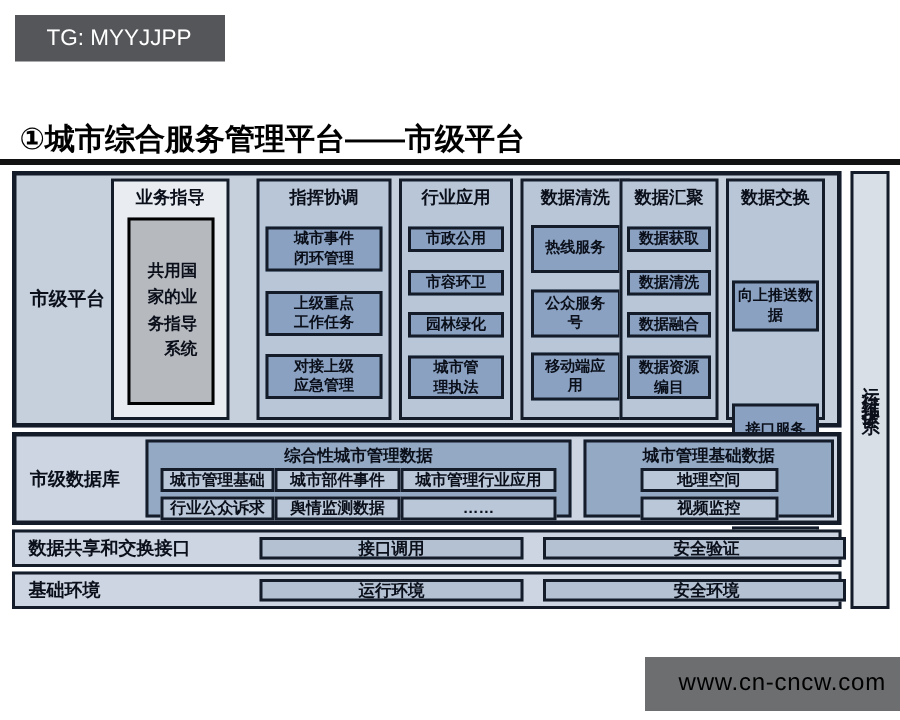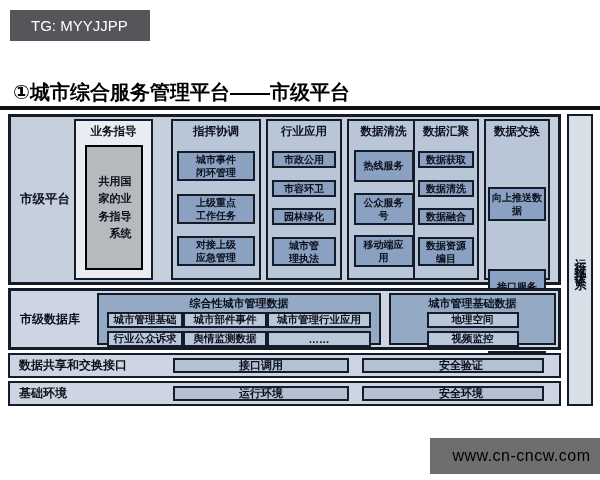--- a/index.html
+++ b/index.html
@@ -99,21 +99,21 @@
     background:#bac7d8; border:2px solid #141c2a; height:16px;
     display:flex; align-items:center; justify-content:center;
     font-weight:bold; font-size:10.5px;
   }
   .cells-b .cell { width:92px; }
   .band-item {
     position:absolute; top:3px; bottom:3px; background:#b3c1d3; border:2px solid #141c2a;
     display:flex; align-items:center; justify-content:center; font-weight:bold; font-size:11px;
   }
   .bi-1 { left:163px; width:176px; }
-  .bi-2 { left:352px; width:182px;padding-left:16px; }
+  .bi-2 { left:352px; width:202px;padding-left:16px; }
 
   .site-badge {
     position:absolute; left:430px; top:438px; width:183px; height:36px;
     background:#6d6e70; color:#000000; font-size:16px; letter-spacing:0.5px;
     display:flex; align-items:center; justify-content:center;
   }
 </style>
 </head>
 <body>
 

